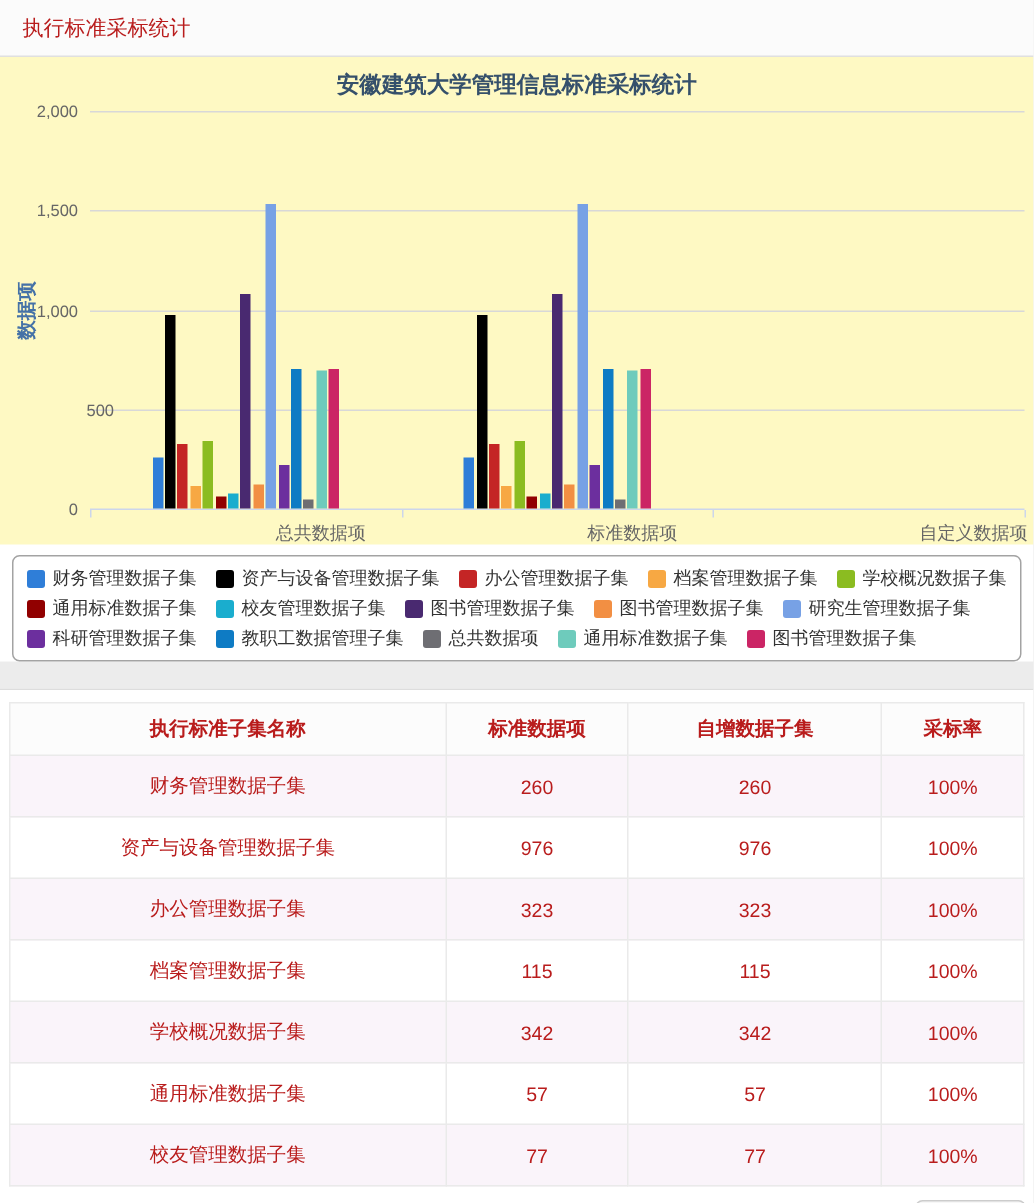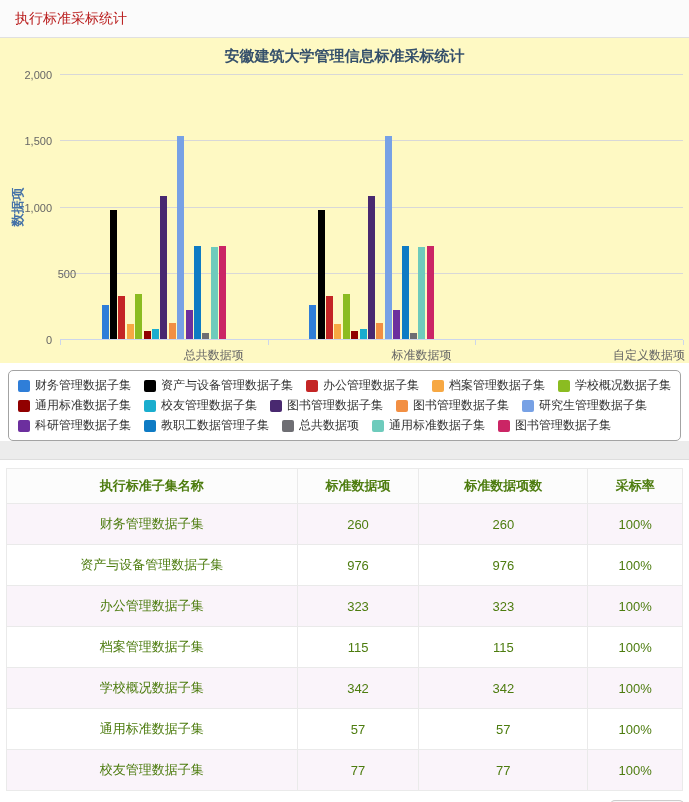--- a/index.html
+++ b/index.html
@@ -25,21 +25,21 @@
   
   .legend { margin:7px 8px 0; border:1px solid #a3a3a3; border-radius:5px;
     padding:6px 9px; display:flex; flex-wrap:wrap; column-gap:13px; row-gap:3px;
     background:#fff; }
   .legend-item { display:inline-flex; align-items:center; gap:5px; cursor:pointer; }
   .swatch { width:12px; height:12px; border-radius:2px; flex:none; }
   .legend-label { font-size:12px; color:#333; white-space:nowrap; }
   
   .panel2 { margin-top:18px; min-height:350px; border-top:1px solid #ddd; position:relative; }
   table { width:677px; margin:8px 6px 0; border-collapse:collapse; table-layout:fixed; }
-  th, td { border:1px solid #eaeaea; text-align:center; font-size:13px; color:#4d7c0f; }
+  th, td { border:1px solid #eaeaea; text-align:center; font-size:13px; color:#b91c1c; }
   th { font-weight:bold; background:#fcfcfc; padding:8px 4px; }
   td { padding:11px 4px; }
   tr.odd td { background:#faf4fa; }
   col.c1 { width:43%; } col.c2 { width:18%; } col.c3 { width:25%; } col.c4 { width:14%; }
   .cutoff-button { position:absolute; right:5px; top:340px; width:74px; height:8px;
     border:1px solid #ccc; border-bottom:none; border-radius:5px 5px 0 0; background:#f7f7f7; }
 </style>
 </head>
 <body>
 
@@ -173,21 +173,21 @@
     <colgroup>
         <col class="c1">
         <col class="c2">
         <col class="c3">
         <col class="c4">
       </colgroup>
     <thead>
         <tr id="table-head">
           <th>执行标准子集名称</th>
           <th>标准数据项</th>
-          <th>标准数据项数</th>
+          <th>自增数据子集</th>
           <th>采标率</th>
         </tr>
       </thead>
     <tbody id="table-body">
         <tr class="odd">
           <td>财务管理数据子集</td>
           <td>260</td>
           <td>260</td>
           <td>100%</td>
         </tr>

